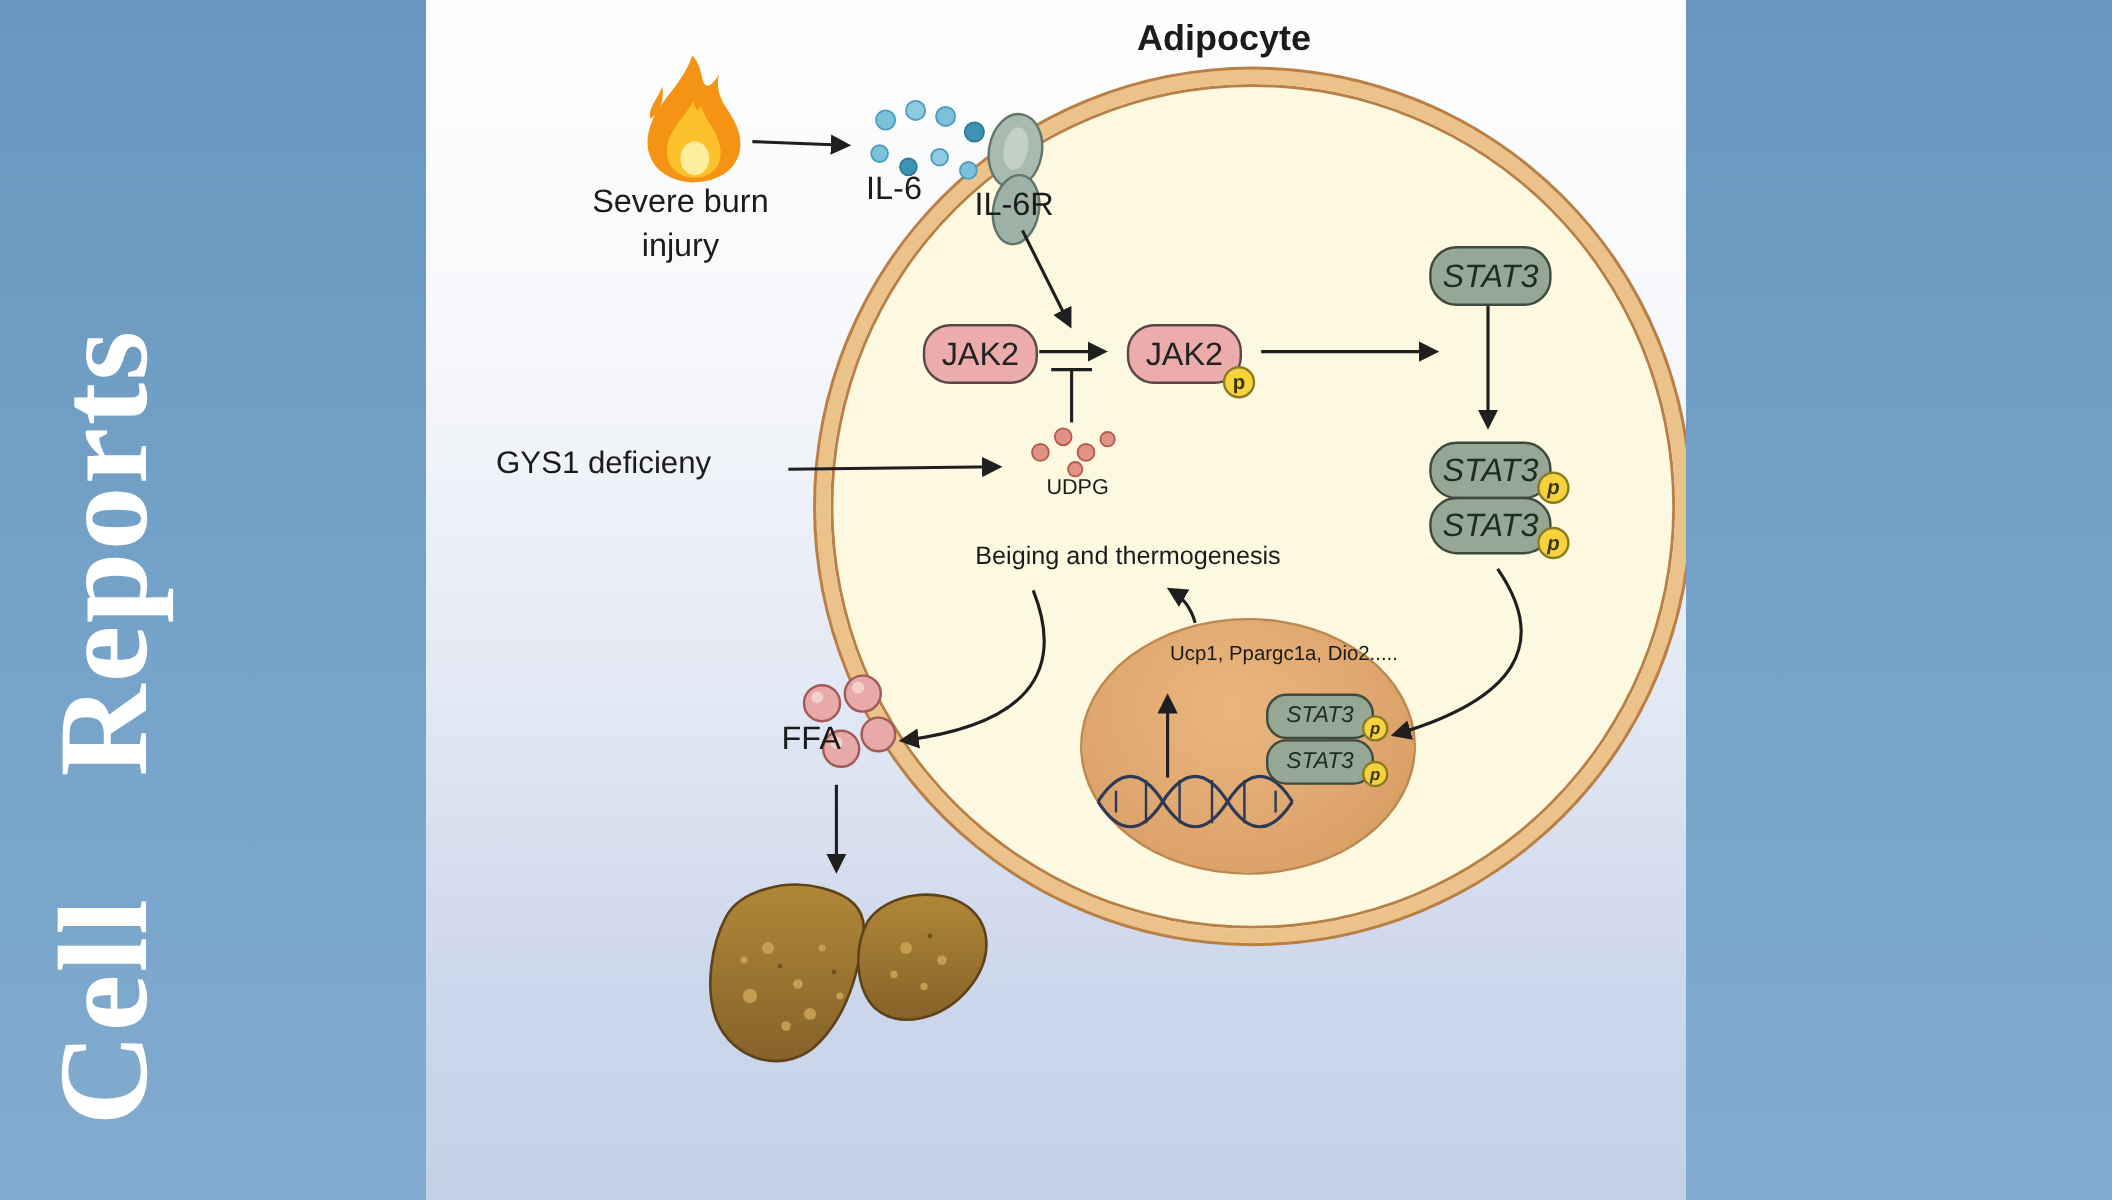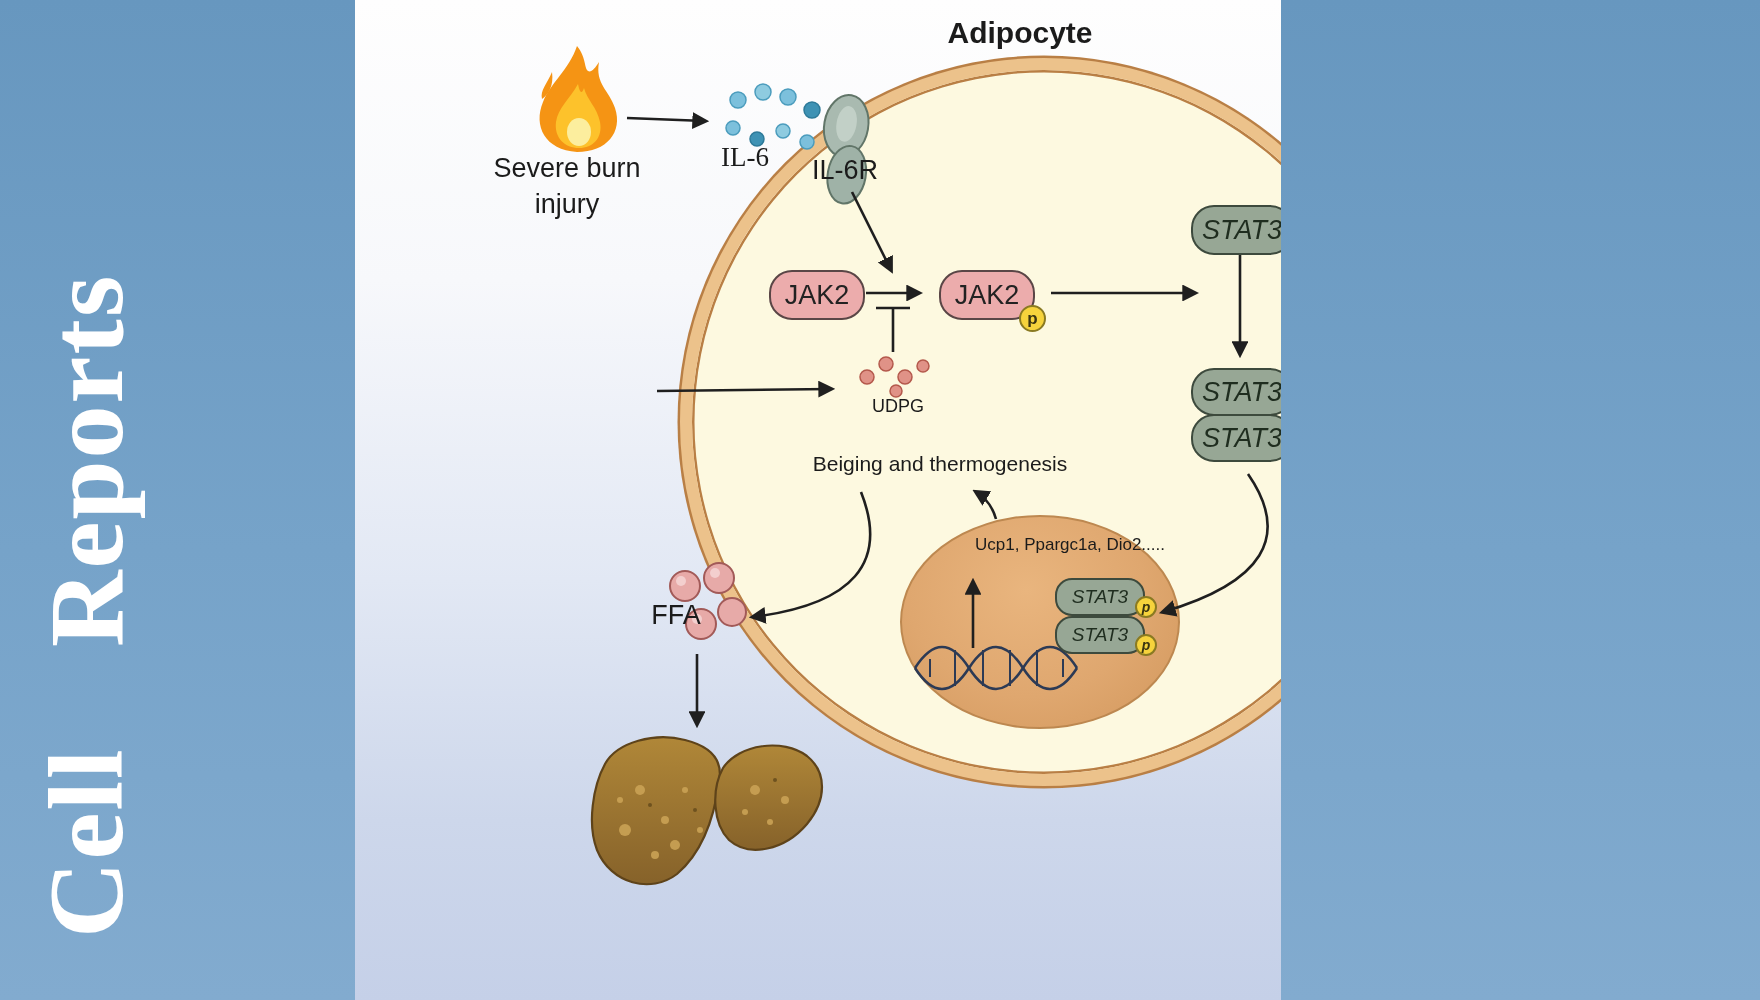--- a/index.html
+++ b/index.html
@@ -4,21 +4,21 @@
 <style>
   html,body{margin:0;padding:0;}
   body{width:1760px;height:1000px;overflow:hidden;font-family:"Liberation Sans",sans-serif;}
   .stage{position:relative;width:1760px;height:1000px;background:linear-gradient(180deg,#6797bf 0%,#76a3c9 55%,#82abcf 100%);}
   .band{position:absolute;top:0;height:1000px;}
   .band-left{left:0;width:355px;}
   .band-right{left:1405px;width:355px;}
   .journal{position:absolute;left:26px;top:938px;transform:rotate(-90deg);transform-origin:0 0;
            font-family:"Liberation Serif",serif;font-weight:bold;font-size:106px;color:#ffffff;
            white-space:nowrap;word-spacing:72px;letter-spacing:2px;}
-  .panel{position:absolute;left:355px;top:0;width:926px;height:1000px;overflow:hidden;
+  .panel{position:absolute;left:355px;top:0;width:1050px;height:1000px;overflow:hidden;
          background:linear-gradient(180deg,#fefefe 0%,#f7f8fb 28%,#e2e8f4 58%,#cdd7eb 82%,#c5d0e8 100%);}
   .cell{position:absolute;left:325px;top:58px;width:704px;height:704px;border-radius:50%;
         border:12px solid #ecc28b;background:#fdf9e0;
         box-shadow:0 0 0 2.5px #b97f45, inset 0 0 0 2.5px #b97f45;}
   .nucleus{position:absolute;left:545px;top:515px;width:276px;height:210px;border-radius:50%;
            background:radial-gradient(ellipse at 45% 35%, #e9b57e 0%, #dfa76f 55%, #d2975c 100%);
            border:2px solid #bd8850;}
   .overlay{position:absolute;left:0;top:0;pointer-events:none;}
   .lbl{position:absolute;color:#1b1b1b;white-space:nowrap;}
   .ctr{transform:translateX(-50%);text-align:center;}
@@ -146,21 +146,21 @@
       </g>
     </svg>
 
     <div class="lbl ctr" style="left:665px;top:16px;font-size:30px;font-weight:600;">Adipocyte</div>
 
     <div class="lbl ctr" style="left:212px;top:150px;font-size:27px;line-height:36px;text-align:center;">
       <div>Severe burn</div>
       <div>injury</div>
     </div>
 
-    <div class="lbl ctr" style="left:390px;top:142px;font-size:27px;font-family:Liberation Serif, serif;">IL-6</div>
+    <div class="lbl ctr" style="left:390px;top:142px;font-size:27px;">IL-6</div>
     <div class="lbl ctr" style="left:490px;top:142px;font-size:27px;margin-top:13px;">IL-6R</div>
 
     <div class="protein pink" style="left:414px;top:270px;width:92px;height:46px;">
       <span>JAK2</span>
     </div>
 
     <div class="protein pink" style="left:584px;top:270px;width:92px;height:46px;">
       <span>JAK2</span>
       <span class="badge" style="right:-13px;bottom:-14px;">p</span>
     </div>
@@ -172,20 +172,21 @@
     <div class="protein sage" style="left:836px;top:368px;width:98px;height:44px;">
       <span>STAT3</span>
       <span class="badge" style="right:-17px;bottom:-6px;">p</span>
     </div>
     <div class="protein sage" style="left:836px;top:414px;width:98px;height:44px;">
       <span>STAT3</span>
       <span class="badge" style="right:-17px;bottom:-6px;">p</span>
     </div>
 
     <div class="lbl" style="left:8px;top:370px;width:280px;text-align:center;font-size:26px;line-height:30px;">
+      <div>GYS1 deficieny</div>
     </div>
 
     <div class="lbl ctr" style="left:543px;top:396px;font-size:18px;">UDPG</div>
 
     <div class="lbl ctr" style="left:585px;top:452px;font-size:21px;">Beiging and thermogenesis</div>
 
     <div class="lbl ctr" style="left:715px;top:535px;font-size:17px;">Ucp1, Ppargc1a, Dio2.....</div>
 
     <div class="protein sage small" style="left:700px;top:578px;width:86px;height:34px;">
       <span>STAT3</span>

